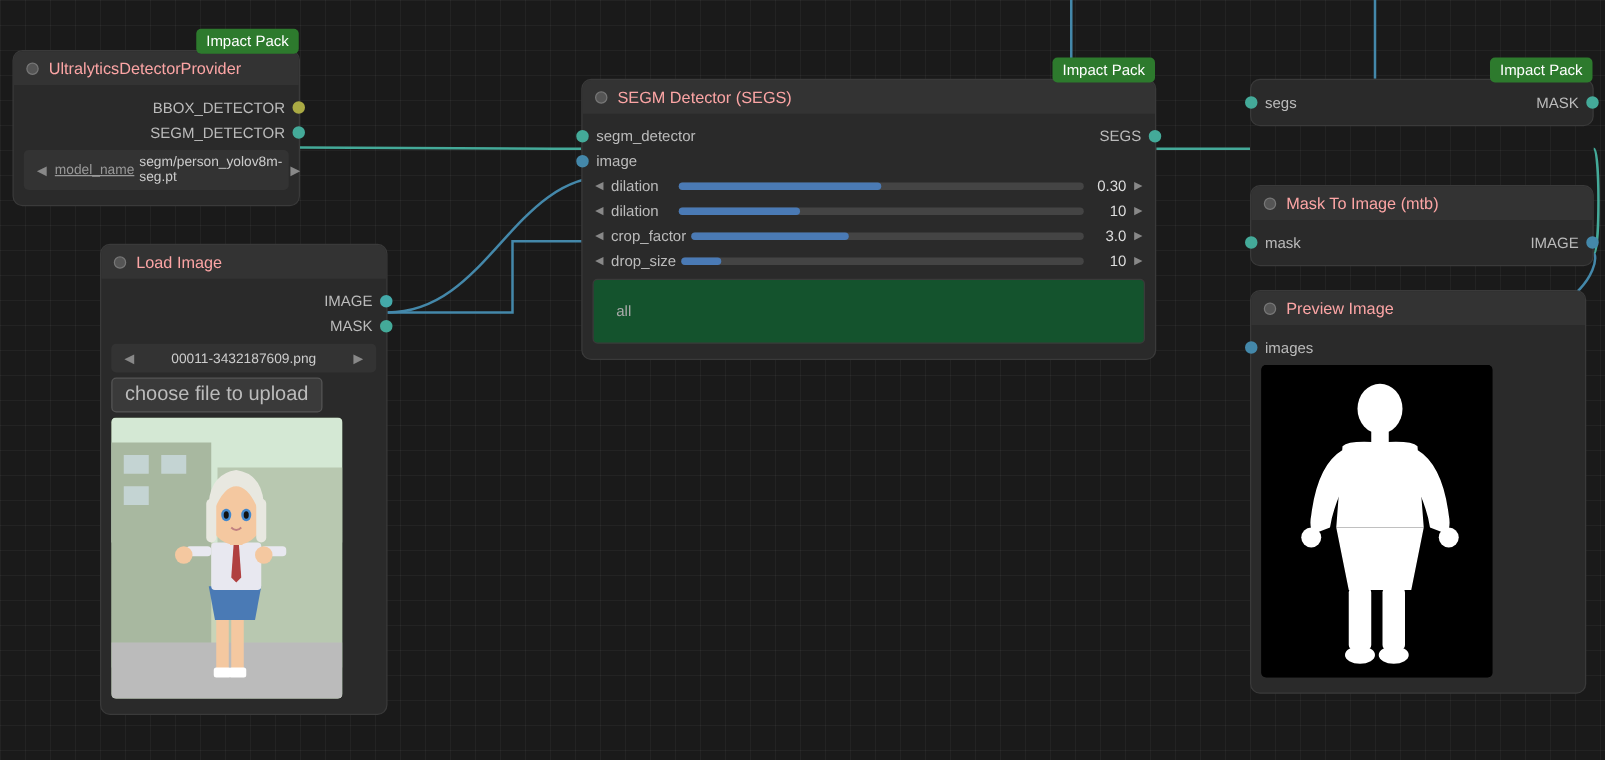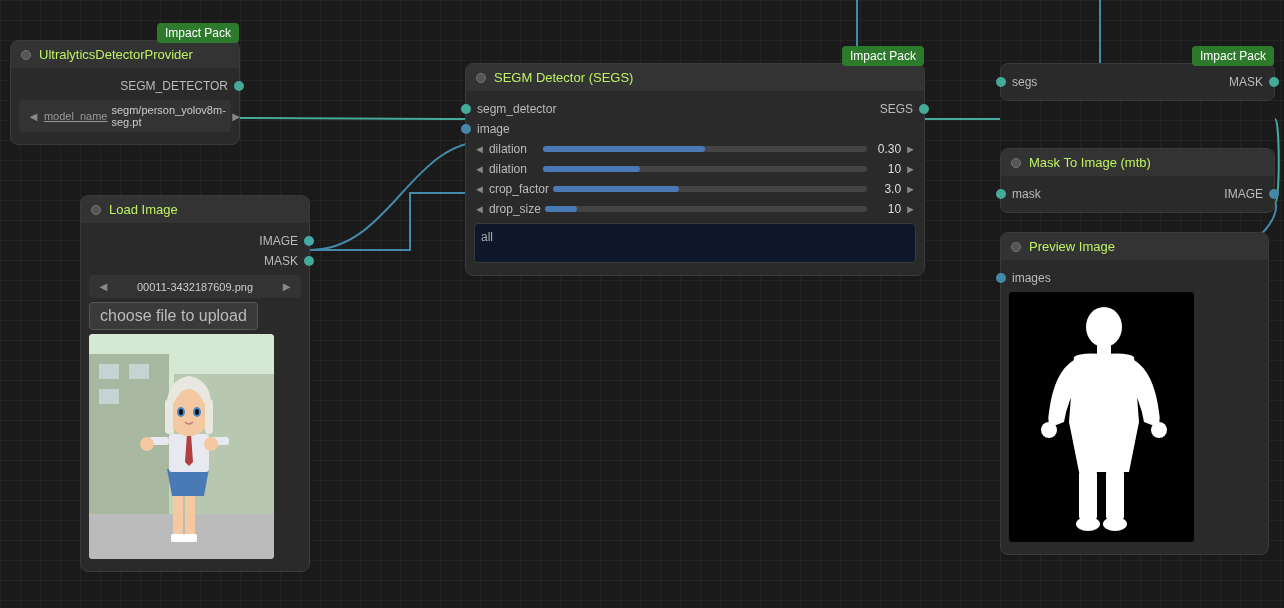--- a/index.html
+++ b/index.html
@@ -54,21 +54,21 @@
     .node-dot {
       width: 10px; height: 10px;
       border-radius: 50%;
       background: #555;
       border: 1px solid #777;
       flex-shrink: 0;
     }
 
     .node-title {
       font-size: 13px;
-      color: #bef264;
+      color: #fca5a5;
       font-weight: 500;
     }
 
     .node-body {
       padding: 8px 0;
     }
 
     
     .pack-label {
       position: absolute;
@@ -204,24 +204,24 @@
       width: 185px;
       height: 250px;
       background: #000;
       border-radius: 4px;
       overflow: hidden;
     }
 
     
     .text-area {
       margin: 4px 8px;
-      background: #0f172a;
+      background: #14532d;
       border: 1px solid #3a3a3a;
       border-radius: 4px;
-      padding: 6px;
+      padding: 18px;
       font-size: 12px;
       color: #aaa;
       min-height: 40px;
     }
 
     
     #node-ultralytics {
       left: 10px;
       top: 40px;
       width: 230px;
@@ -293,20 +293,24 @@
   <div class="node" id="node-ultralytics">
     <div class="node-relative">
       <div class="pack-label">Impact Pack</div>
     </div>
     <div class="node-header">
       <div class="node-dot"></div>
       <span class="node-title">UltralyticsDetectorProvider</span>
     </div>
     <div class="node-body">
 
+      <div class="socket-row output">
+        <span class="socket-label">BBOX_DETECTOR</span>
+        <div class="socket yellow socket-right"></div>
+      </div>
       <div class="socket-row output">
         <span class="socket-label">SEGM_DETECTOR</span>
         <div class="socket green socket-right"></div>
       </div>
 
       <div class="model-row">
         <span style="color:#888;font-size:13px;">◄</span>
         <span style="color:#999;font-size:11px;text-decoration:underline;">model_name</span>
         <span style="font-size:11px;color:#ccc;">segm/person_yolov8m-seg.pt</span>
         <span style="color:#888;font-size:13px;margin-left:auto;">►</span>

